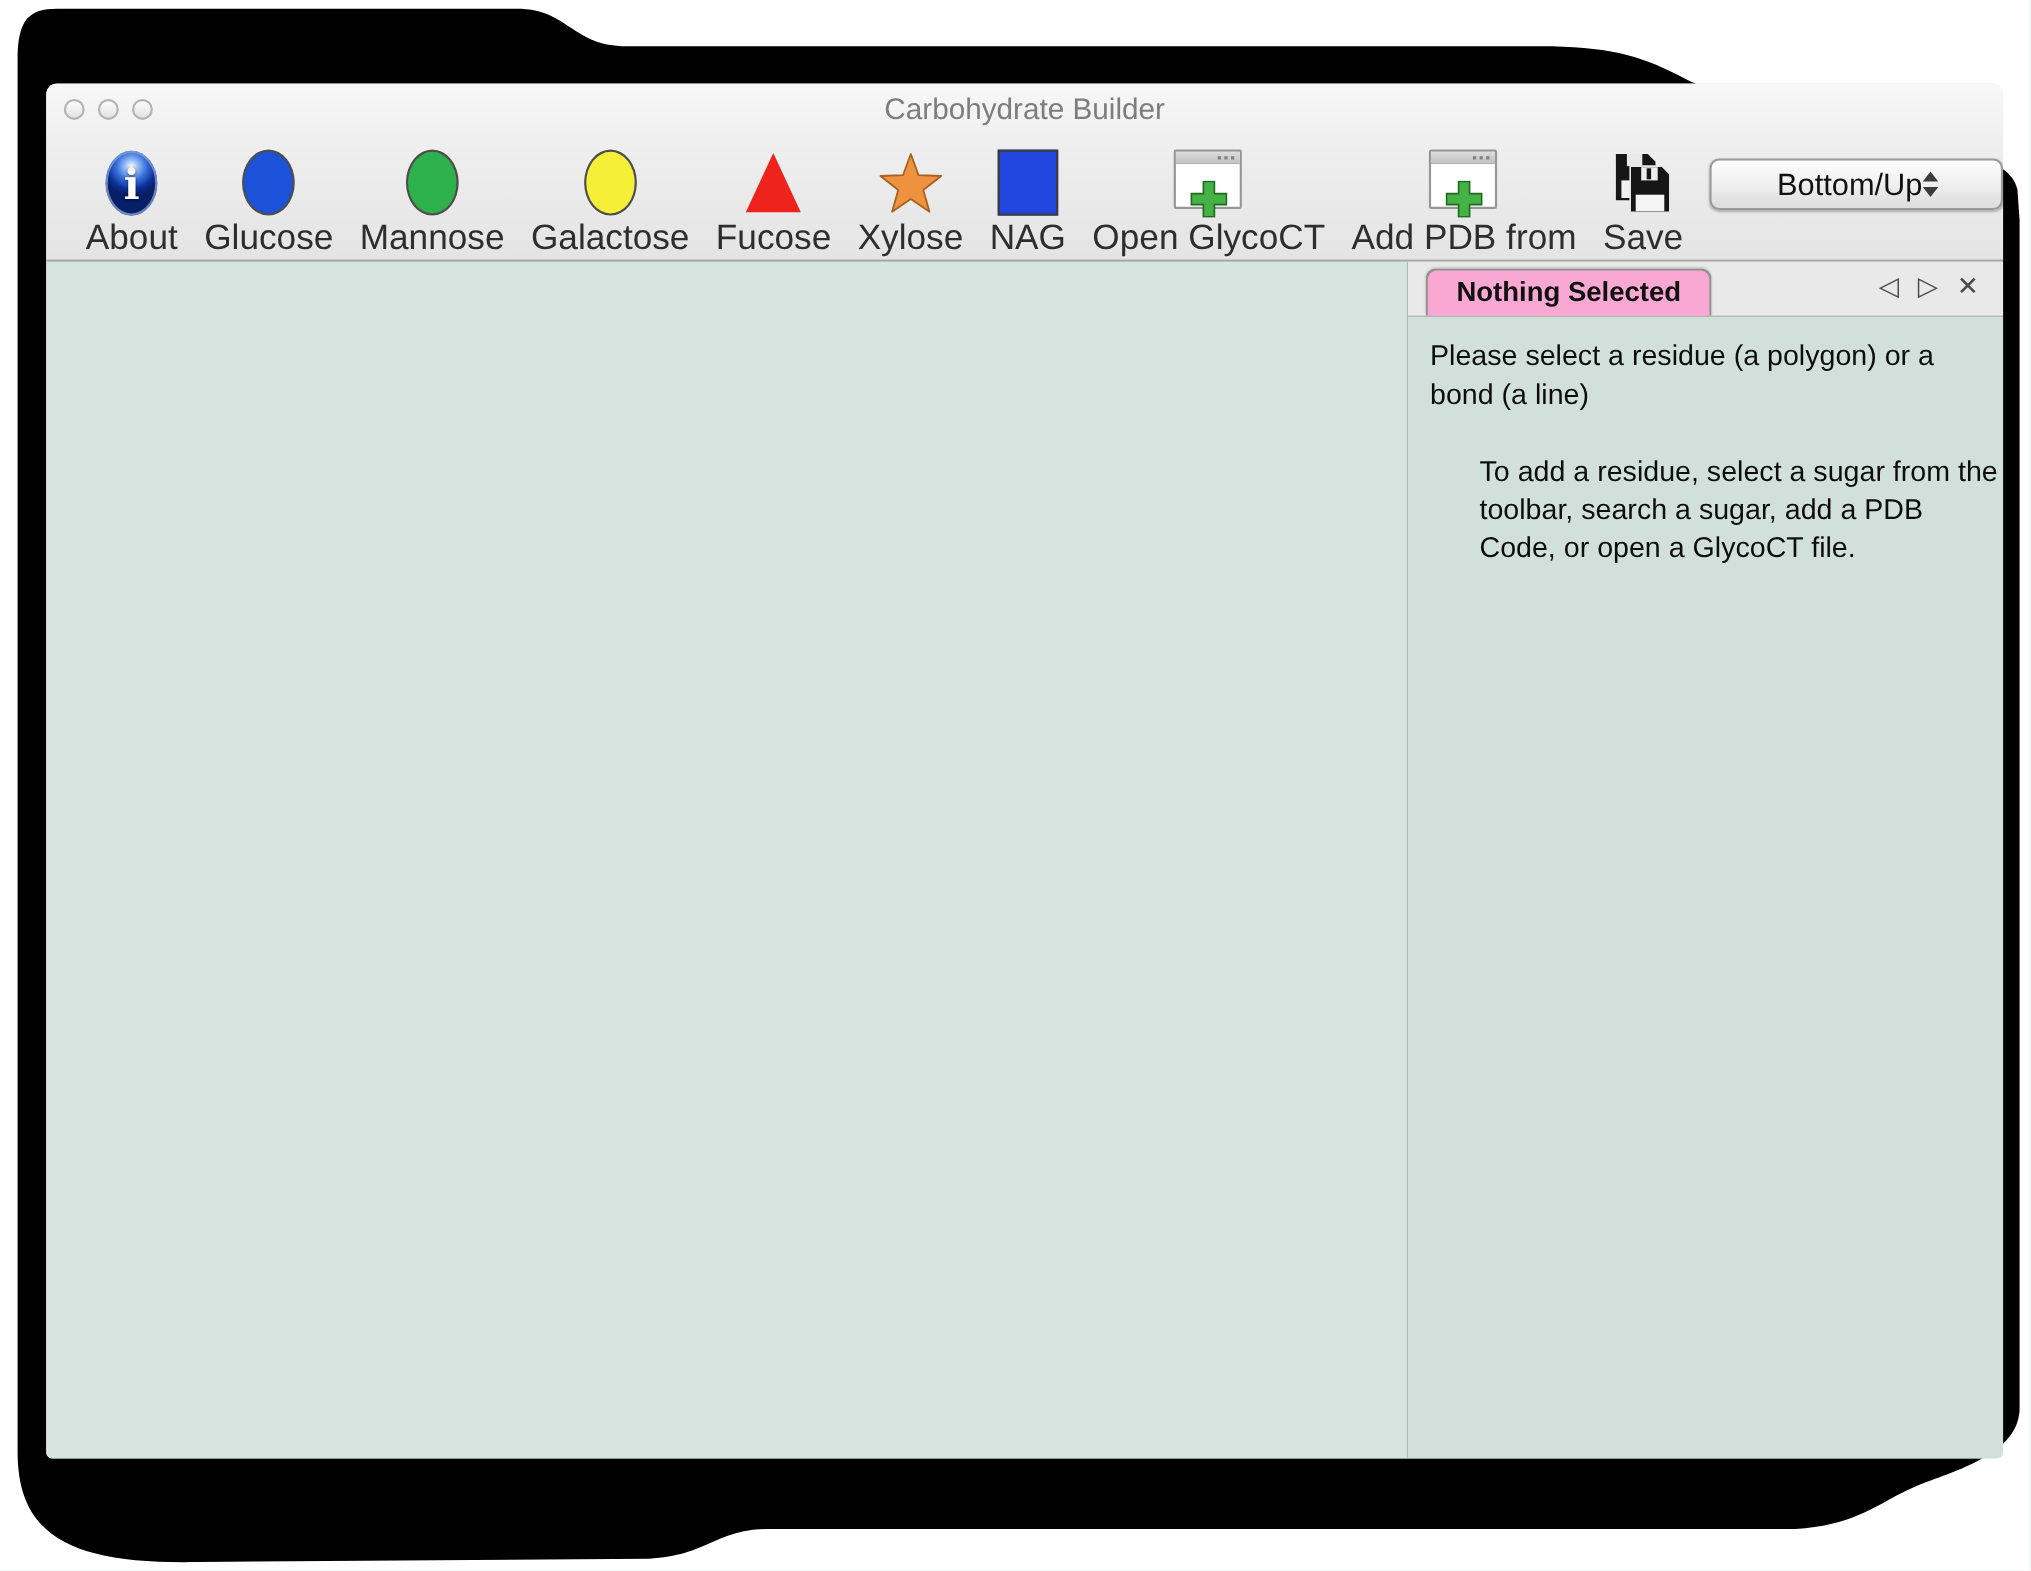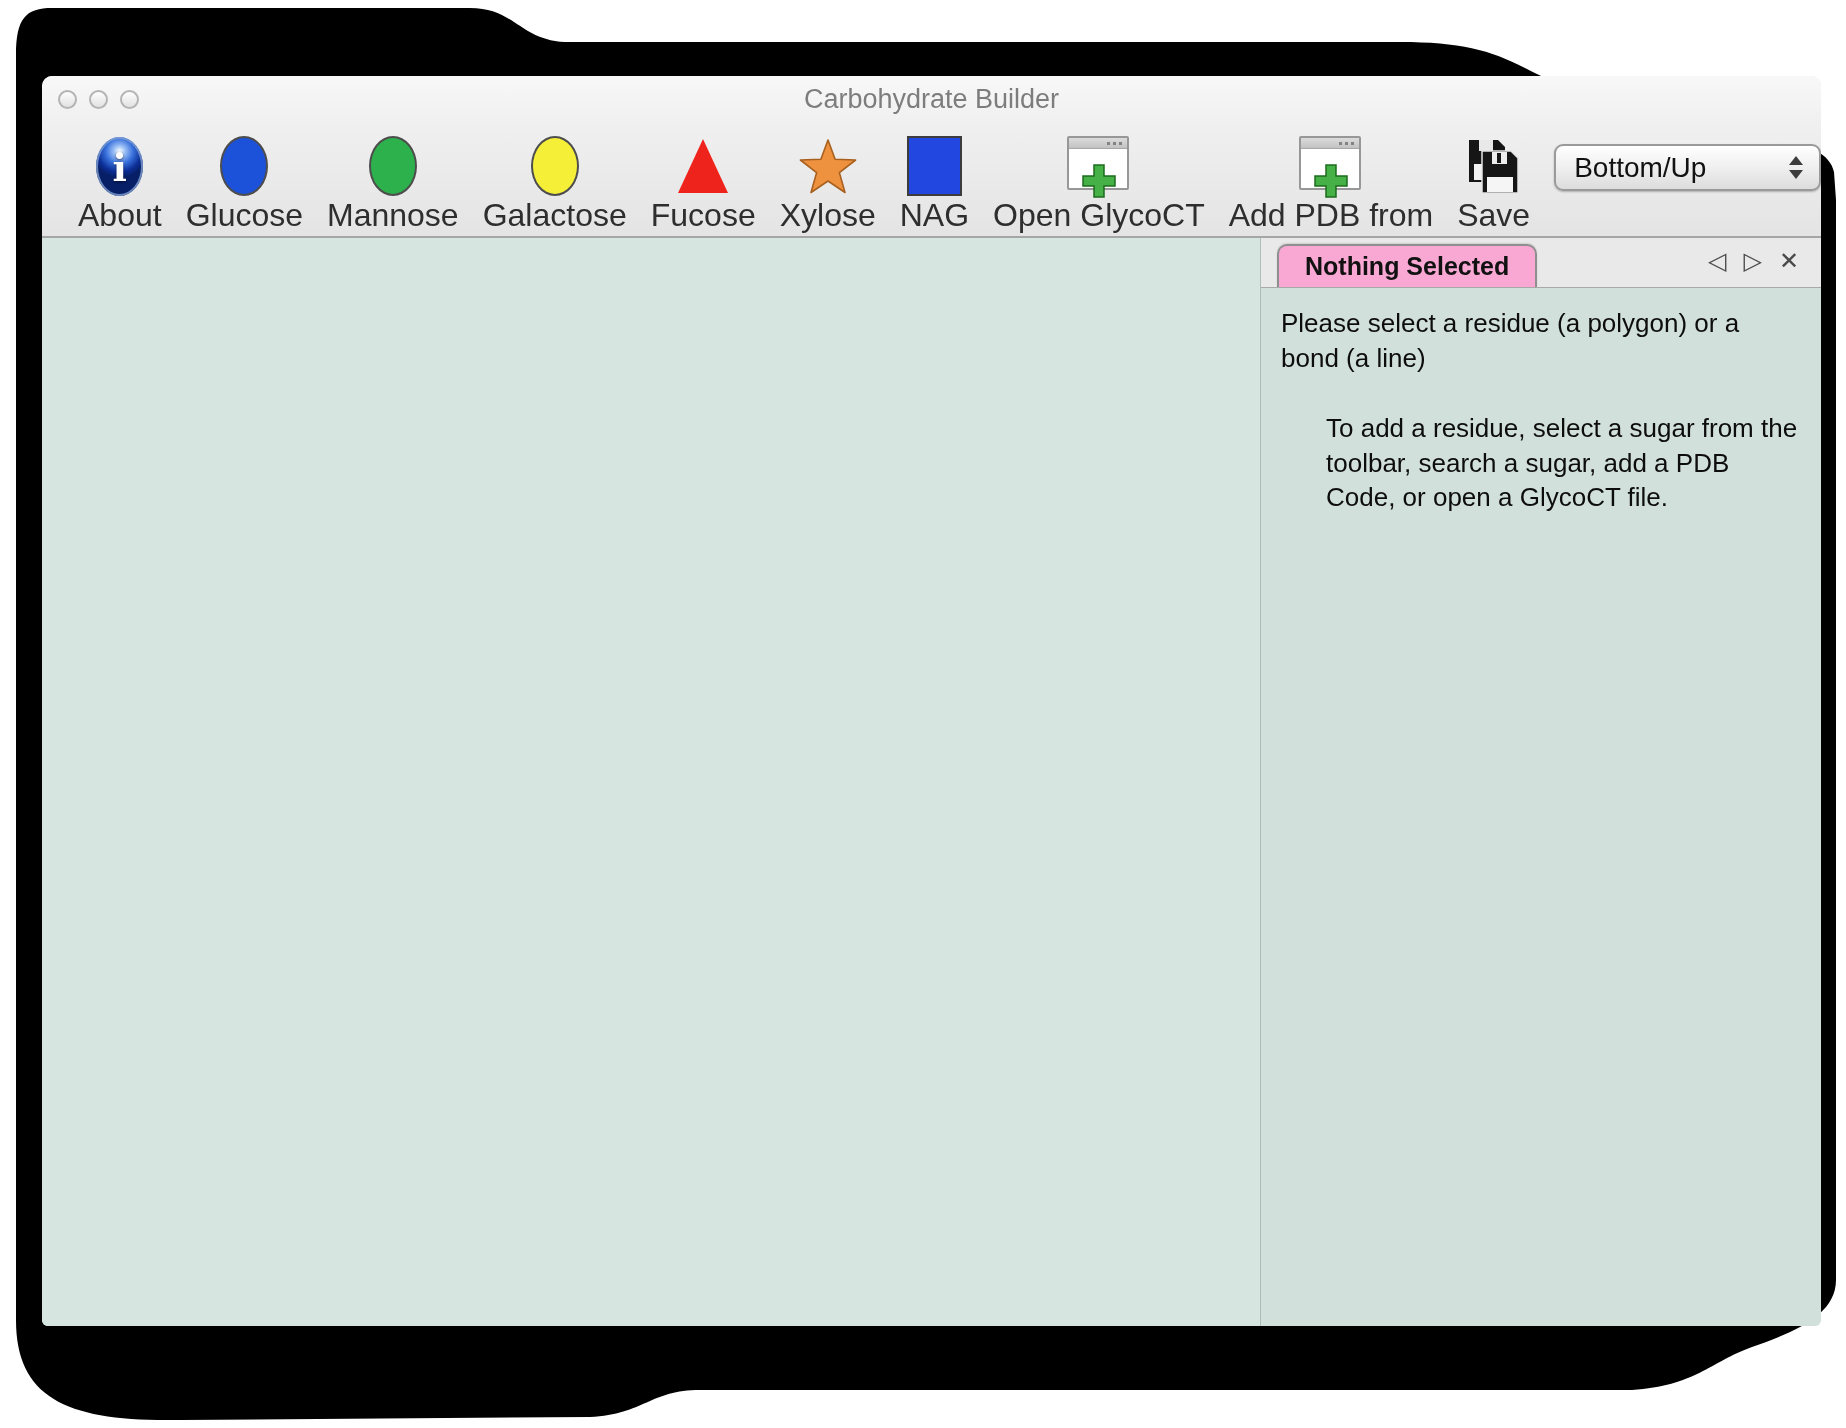--- a/index.html
+++ b/index.html
@@ -71,21 +71,21 @@
   }
   .winplus { position:absolute; left:50%; bottom:-2px; transform:translateX(-50%); }
 
   
   .combo {
     align-self:flex-start; margin-top:22px;
     width:292px; height:47px; border-radius:9px;
     border:2px solid #9a9a9a;
     background:linear-gradient(#ffffff,#ececec 60%, #dcdcdc);
     box-shadow:0 1px 2px rgba(0,0,0,.25);
-    display:flex; align-items:center; justify-content:space-between;
+    display:flex; align-items:center; justify-content:center;
     padding:0 16px 0 18px;
   }
   .combo-label { font-size:28px; color:#111; }
   .stepper { display:flex; flex-direction:column; align-items:center; gap:5px; }
   .stepper .up   { width:0; height:0; border-left:7px solid transparent; border-right:7px solid transparent; border-bottom:9px solid #3c3c3c; }
   .stepper .down { width:0; height:0; border-left:7px solid transparent; border-right:7px solid transparent; border-top:9px solid #3c3c3c; }
 
   
   .content { flex:1 1 auto; display:flex; min-height:0; }
   .canvas { flex:1 1 auto; }
@@ -100,21 +100,21 @@
     border-radius:10px 10px 0 0;
     display:flex; align-items:center; padding:0 26px;
     box-shadow:0 -1px 2px rgba(0,0,0,.12);
   }
   .tab-label { font-size:25px; font-weight:bold; color:#111; white-space:nowrap; }
   .tabnav {
     position:absolute; right:22px; top:6px; bottom:10px;
     display:flex; align-items:center; gap:17px;
   }
   .navbtn { font-size:24px; color:#4a4a4a; line-height:1; }
-  .panel-body { flex:1 1 auto; padding:18px 19px 0 20px; }
+  .panel-body { flex:1 1 auto; padding:18px 0 0 20px; }
   .ptext { margin:0; width:476px; font-size:26px; line-height:1.33; color:#0d0d0d; }
   .ptext + .ptext { margin-top:36px;margin-left:45px; }
 
   
   .bottombar {
     flex:0 0 77px; background:#efefef; border-top:1px solid #bdbdbd;
     display:flex; align-items:center; padding-left:58px;
   }
   .bb-btn { font-size:27px; color:#0d0d0d; white-space:nowrap; }
   .bb-prompt { margin-left:40px; width:438px; font-size:26px; line-height:1.22; color:#0d0d0d; }

